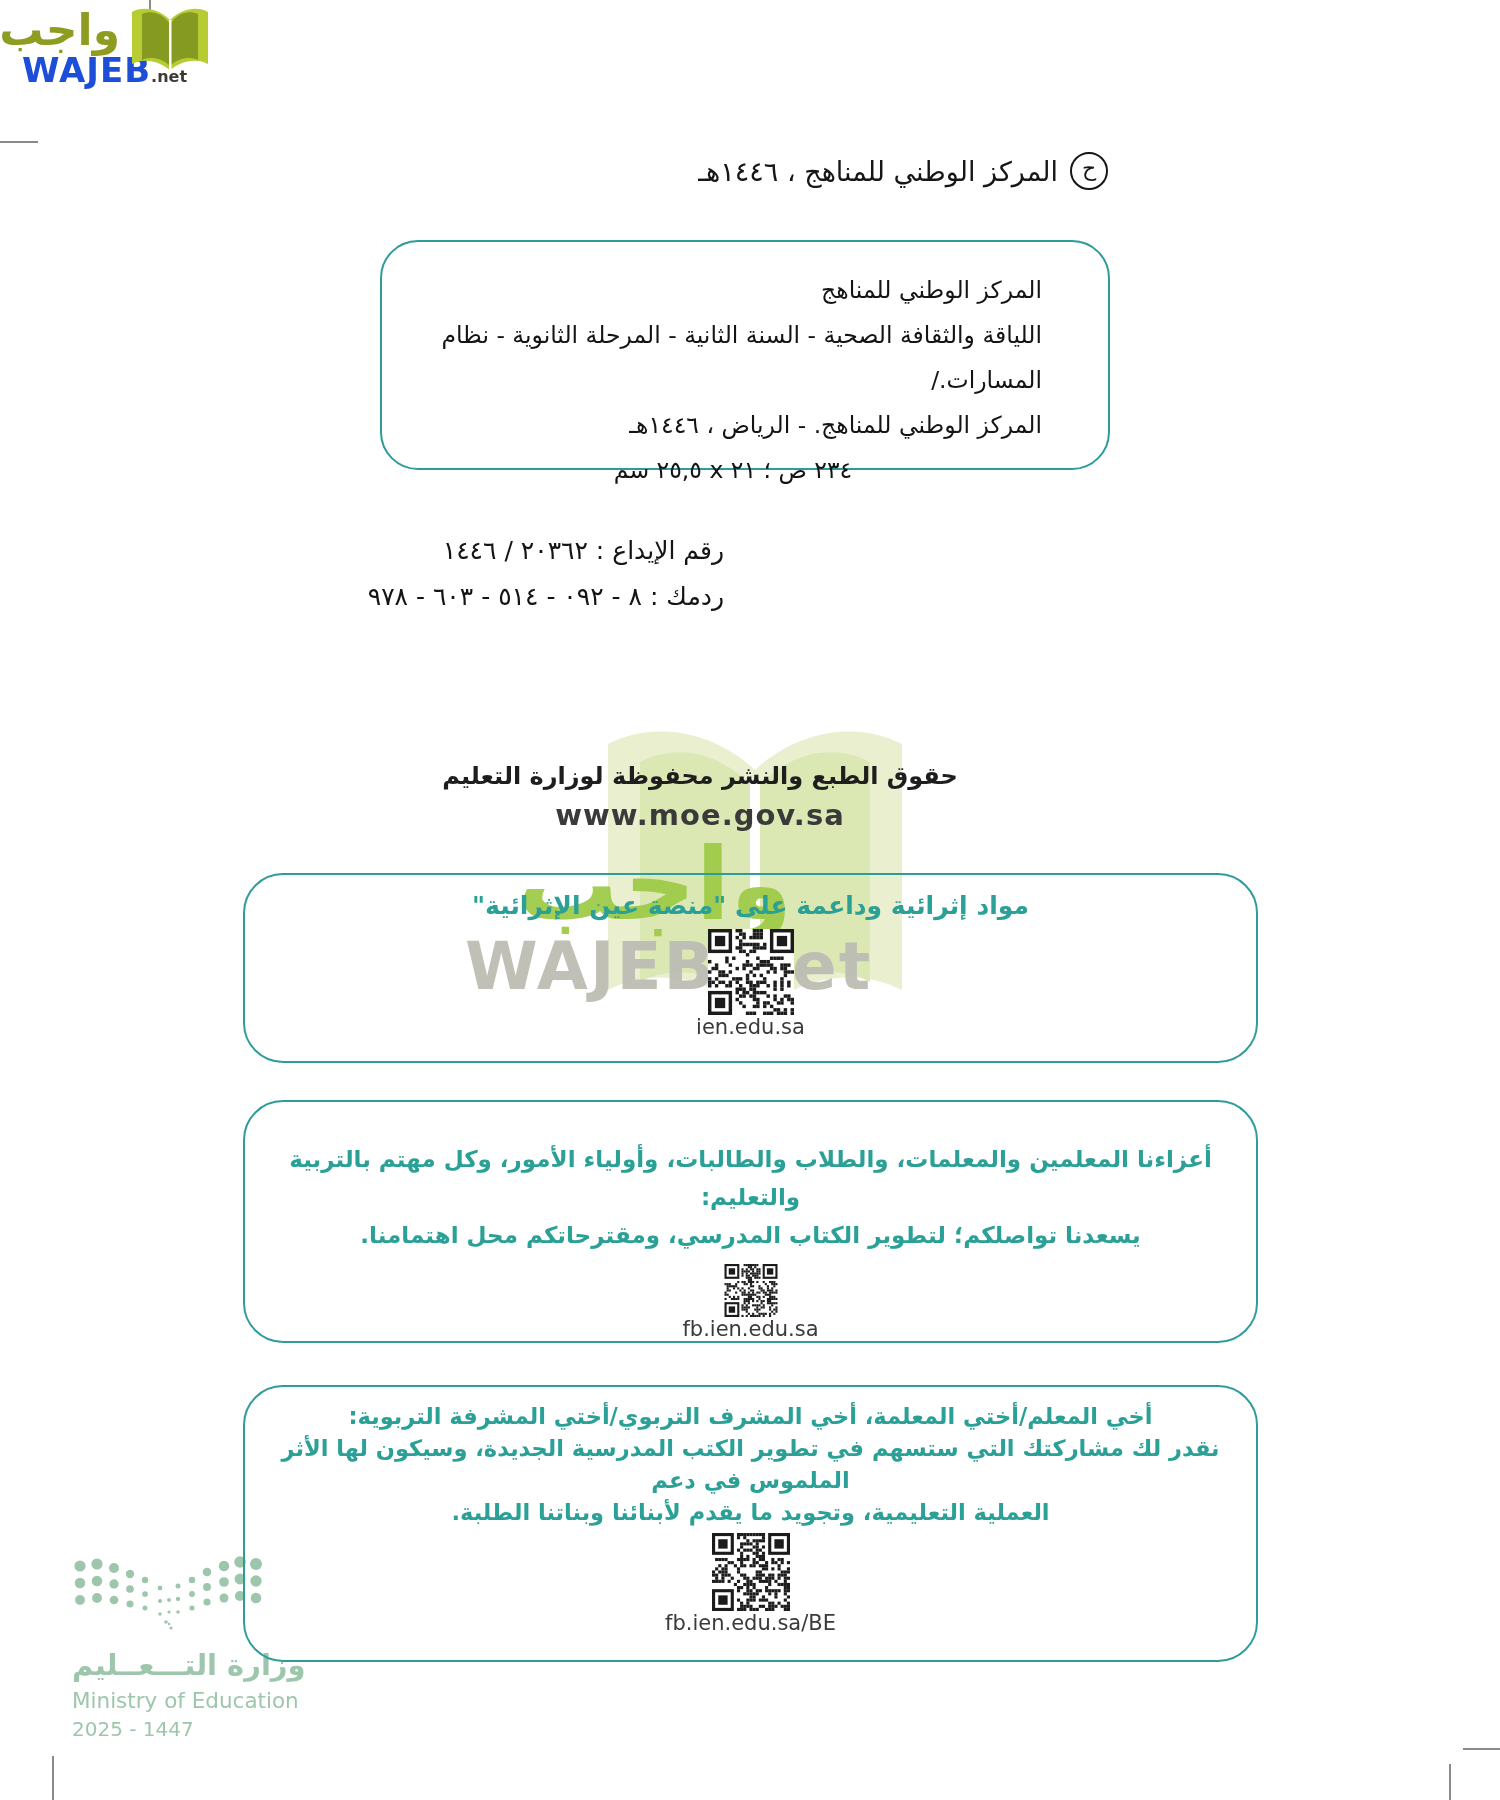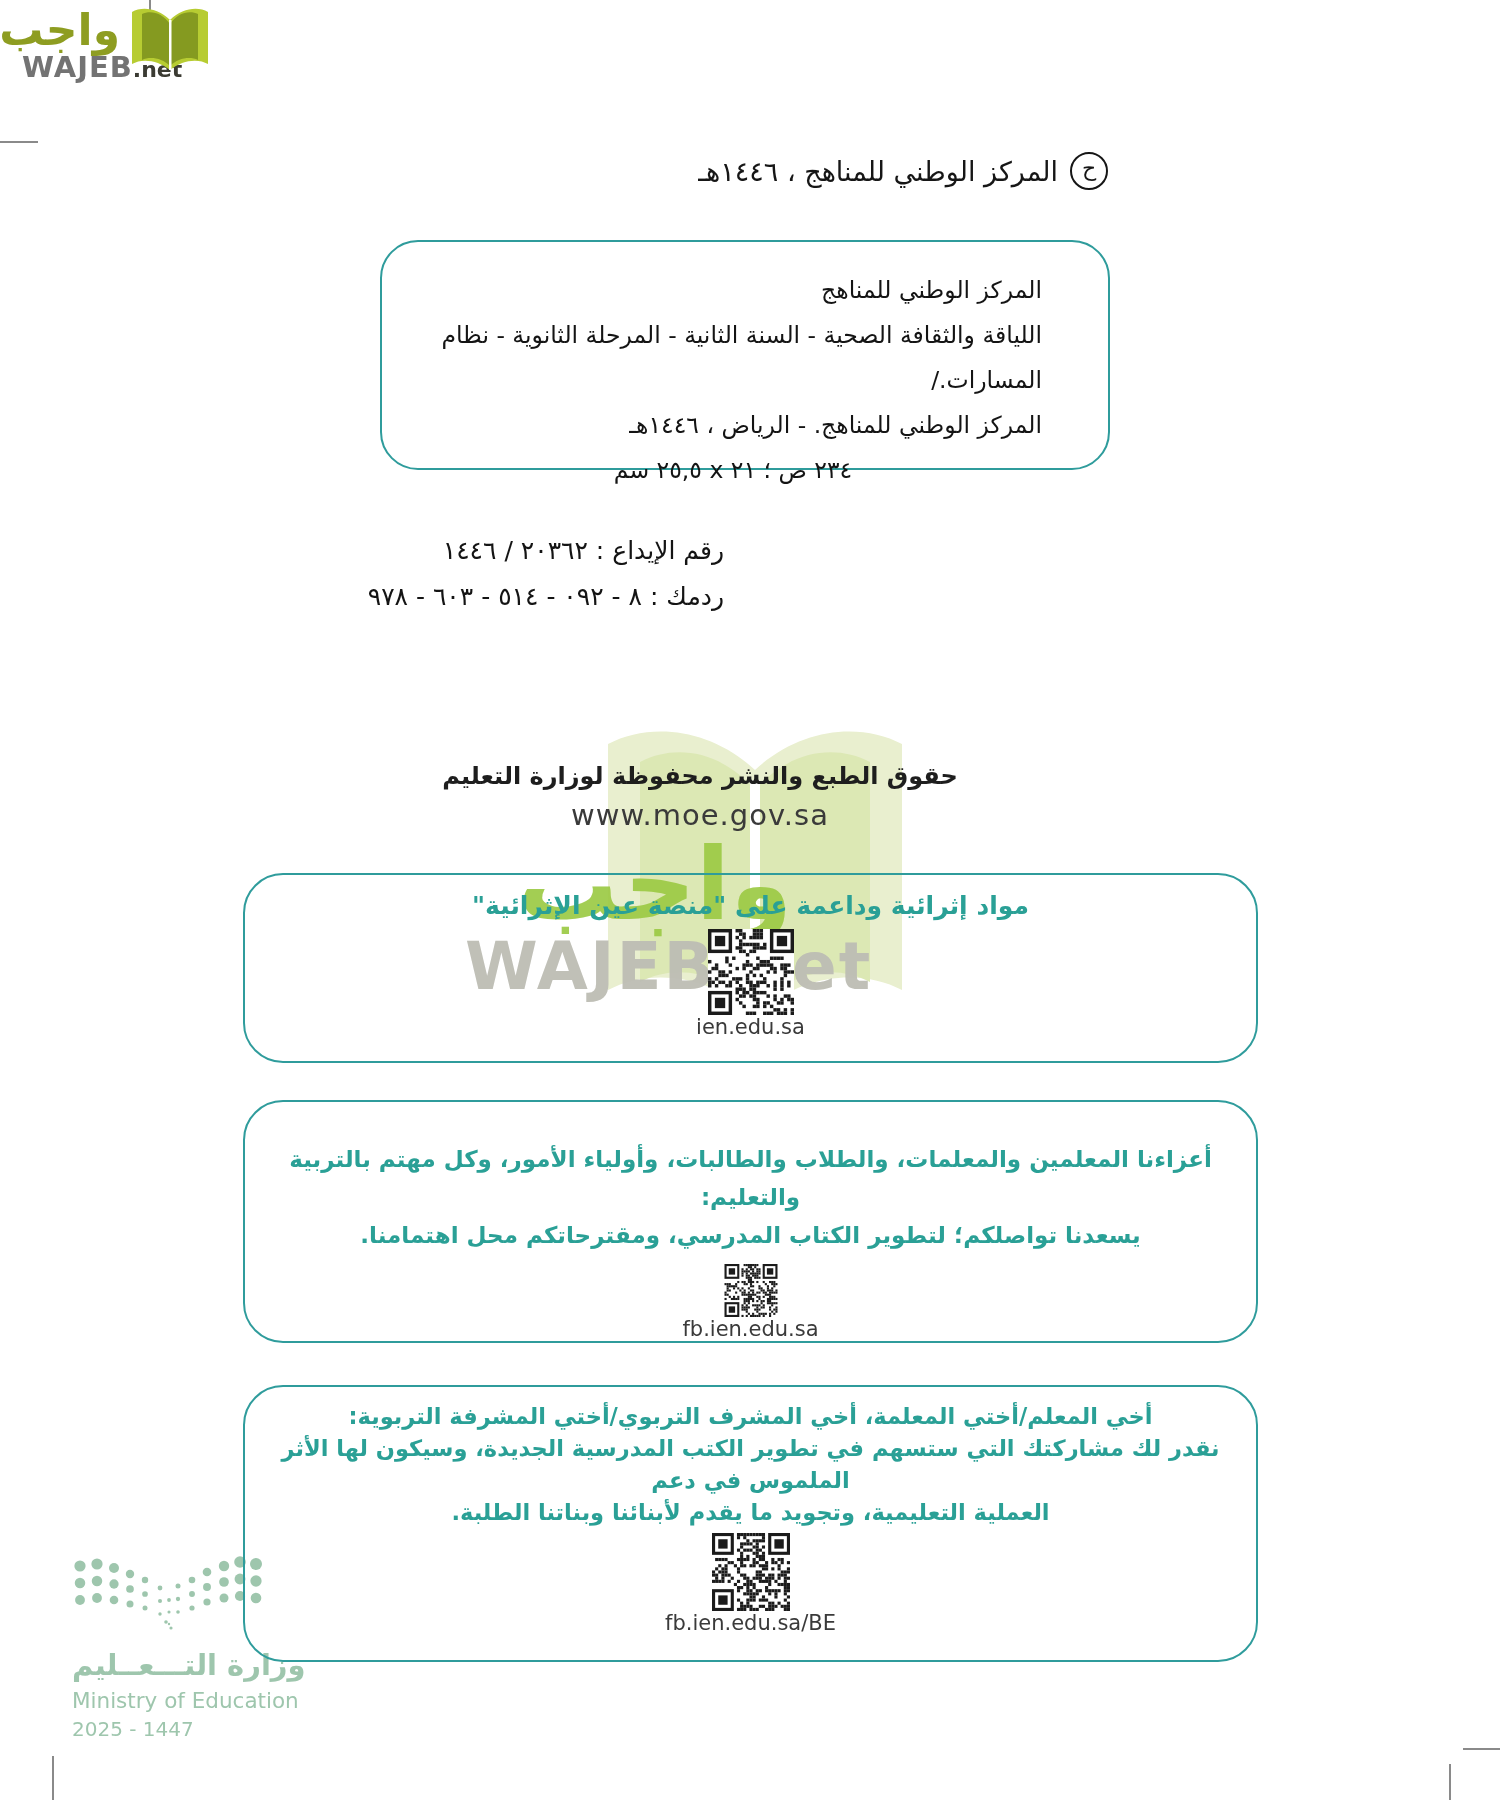--- a/index.html
+++ b/index.html
@@ -9,22 +9,22 @@
   }
   
   .crop{position:absolute;background:#8a8a8a;}
   
   .wajeb-logo{position:absolute;left:10px;top:6px;width:230px;height:75px;}
   .wajeb-ar{
     position:absolute;right:120px;top:2px;font-size:44px;font-weight:bold;
     color:#8e9d21;line-height:1;direction:rtl;
   }
   .wajeb-latin{position:absolute;left:12px;top:44px;white-space:nowrap;}
-  .wajeb-latin .b{font-size:29px;font-weight:bold;color:#737373;letter-spacing:1px;}
-  .wajeb-latin .s{font-size:22px;font-weight:bold;color:#3b3b33;}
+  .wajeb-latin .b{font-size:34px;font-weight:bold;color:#1d4ed8;letter-spacing:1px;}
+  .wajeb-latin .s{font-size:16px;font-weight:bold;color:#3b3b33;}
   .wajeb-book{position:absolute;left:118px;top:0px;}
   
   .copyright-line{
     position:absolute;right:392px;top:152px;direction:rtl;display:flex;align-items:center;gap:12px;
     font-size:27px;color:#161616;
   }
   .copy-symbol{
     display:inline-flex;align-items:center;justify-content:center;
     width:38px;height:38px;border:2.5px solid #161616;border-radius:50%;
     font-size:22px;line-height:1;padding-bottom:4px;box-sizing:border-box;
@@ -38,21 +38,21 @@
   .catalog-box p{margin:0;font-size:23.5px;line-height:45px;text-align:right;}
   .catalog-box p.center{text-align:center;}
   
   .deposit{
     position:absolute;right:776px;top:528px;direction:rtl;text-align:right;
     font-size:25px;color:#141414;line-height:46px;white-space:nowrap;
   }
   
   .rights{position:absolute;left:350px;top:762px;width:700px;text-align:center;}
   .rights .r1{font-size:24px;font-weight:bold;color:#1e1e1e;direction:rtl;}
-  .rights .r2{font-size:29px;font-weight:normal;color:#3a3a3a;margin-top:8px;letter-spacing:1px;}
+  .rights .r2{font-size:29px;font-weight:bold;color:#3a3a3a;margin-top:8px;letter-spacing:1px;}
   
   .watermark{position:absolute;left:430px;top:700px;width:560px;height:380px;z-index:0;pointer-events:none;}
   .wm-book{position:absolute;left:160px;top:20px;}
   .wm-ar{
     position:absolute;left:70px;top:135px;width:310px;text-align:center;direction:rtl;
     font-size:100px;font-weight:bold;color:#9cca45;line-height:1;opacity:.92;
   }
   .wm-latin{
     position:absolute;left:35px;top:228px;font-size:66px;font-weight:bold;
     color:#bdbdb4;letter-spacing:2px;opacity:.95;

